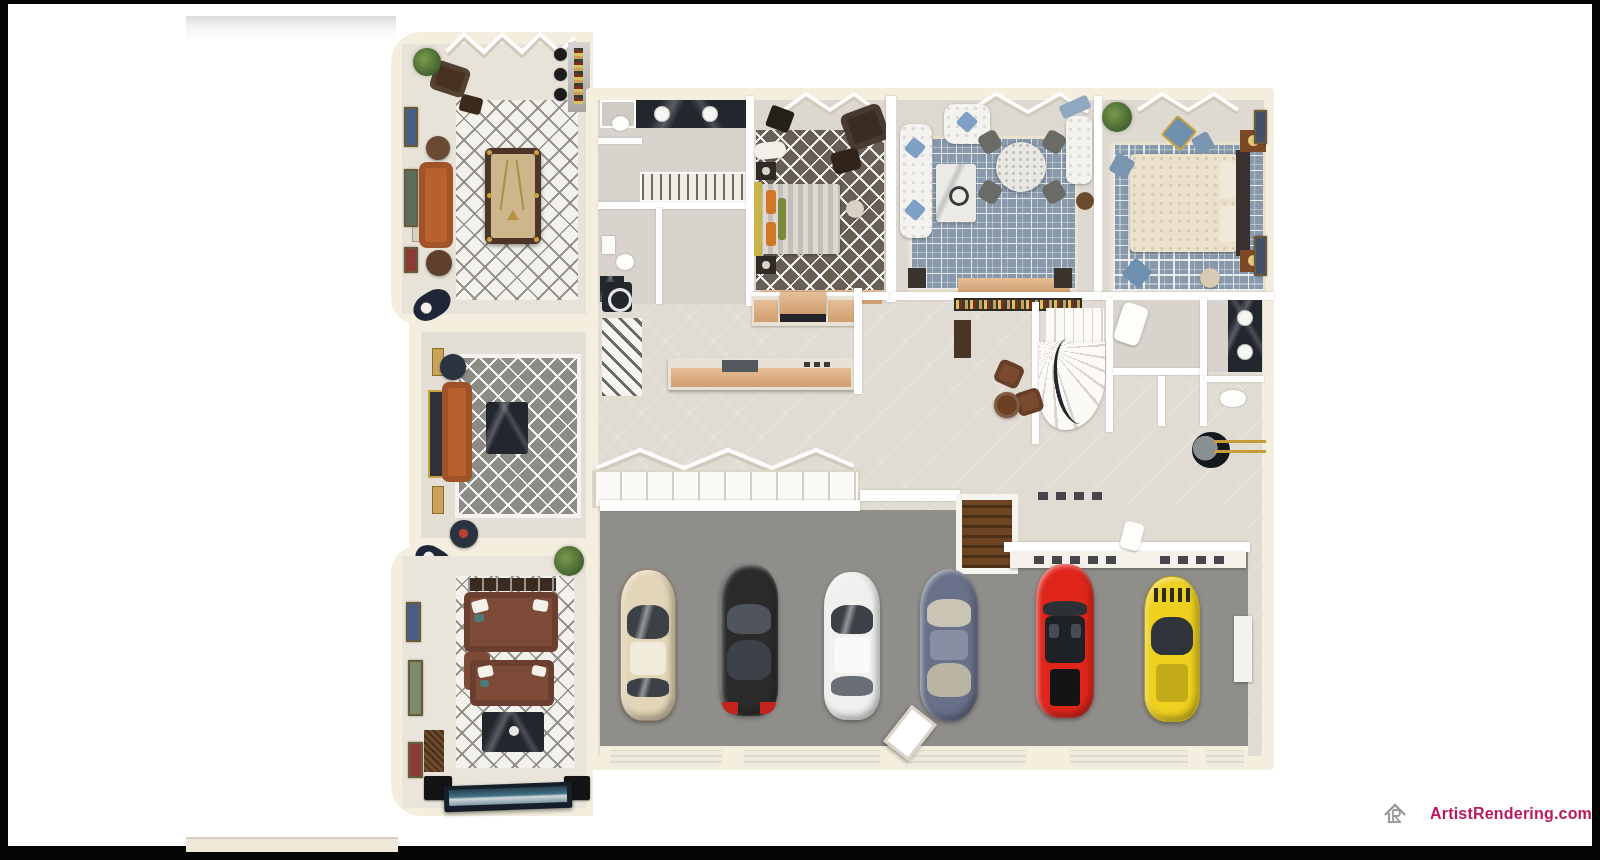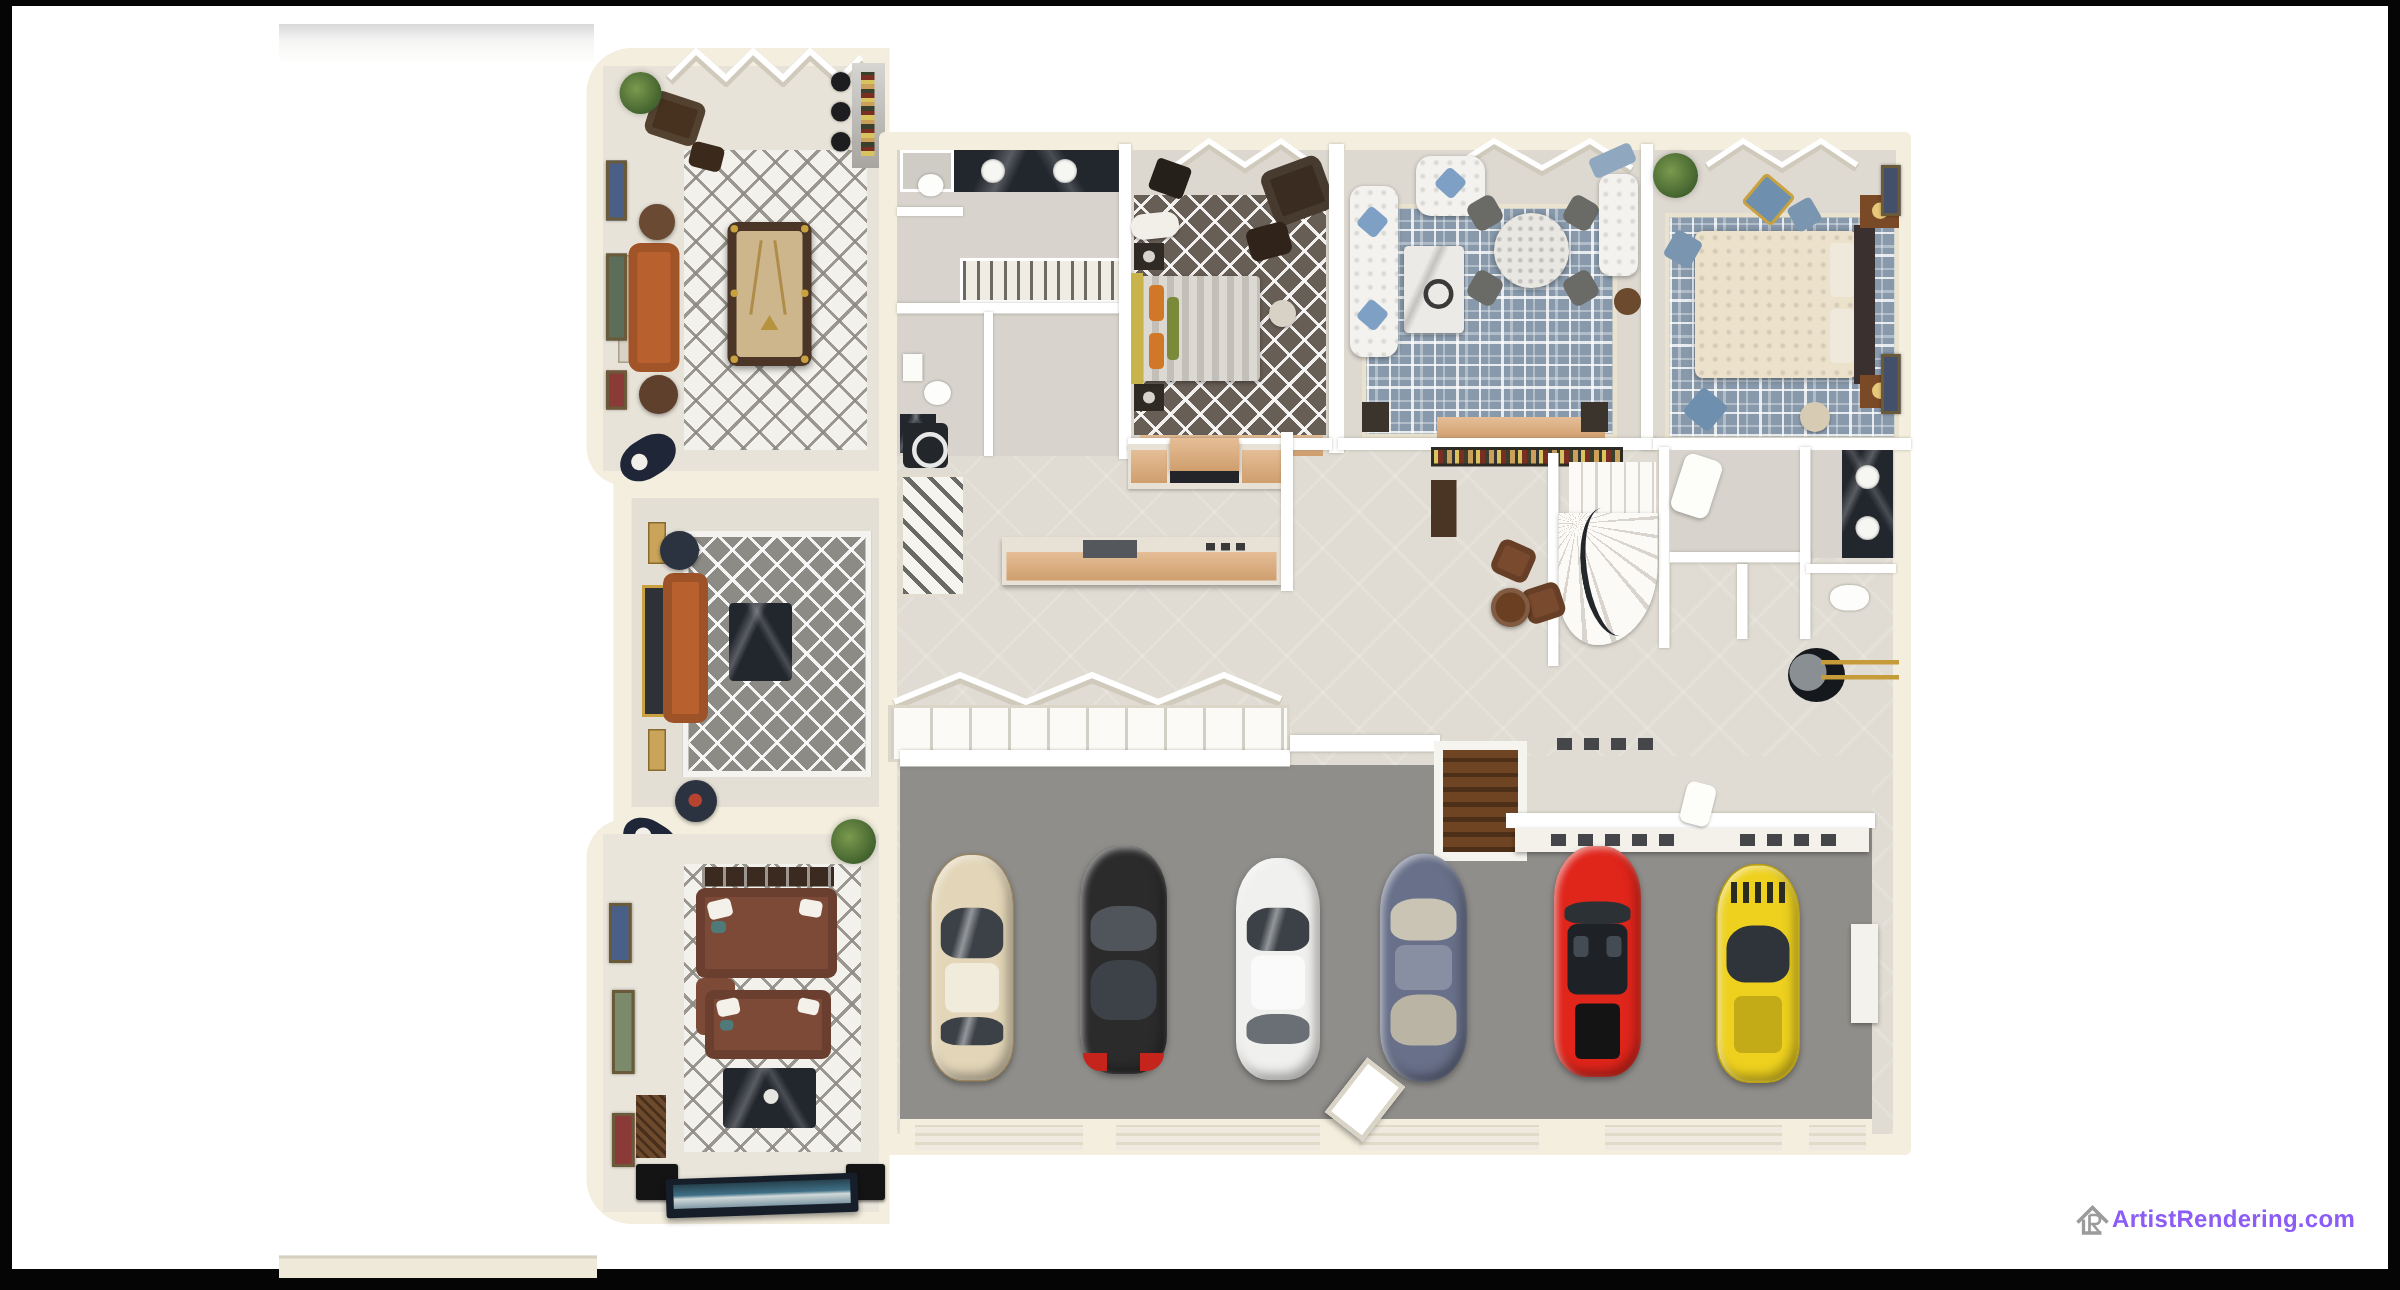--- a/index.html
+++ b/index.html
@@ -45,21 +45,21 @@
 
   .zigzag{position:absolute;}
   .gold{background:#c69b3a;}
   .speaker{background:#141414;border-radius:2px;box-shadow:0 1px 2px rgba(0,0,0,.5);}
   .toilet{background:#fdfdfb;border-radius:50%;box-shadow:0 0 2px rgba(0,0,0,.35);}
   .sink{background:#f6f6f3;border-radius:50%;box-shadow:inset 0 0 2px rgba(0,0,0,.5);}
   .barstool{background:#1d1d20;border-radius:50%;box-shadow:0 0 2px rgba(0,0,0,.4);}
   .crescent{background:#1e2638;border-radius:50% / 60%;}
   .dash-row{background-image:repeating-linear-gradient(90deg,#45464a 0 10px,transparent 10px 18px);}
 
-  #watermark{position:absolute;left:1374px;top:798px;display:flex;align-items:center;gap:0;color:#8b5cf6;}
+  #watermark{position:absolute;left:1374px;top:798px;display:flex;align-items:center;gap:22px;color:#be185d;}
   #watermark .wm-text{font-size:16px;font-weight:bold;letter-spacing:.2px;}
 </style>
 </head>
 <body>
 
 <div id="frame">
 
   <div class="abs shadowline" style="left:178px;top:12px;width:210px;height:10px"></div>
   <div class="abs" style="left:178px;top:22px;width:210px;height:16px;background:linear-gradient(#f4f4f3,#ffffff)"></div>
   <div class="abs" style="left:178px;top:833px;width:212px;height:13px;background:#efe9d9;border-top:2px solid #d5d0c2"></div>

